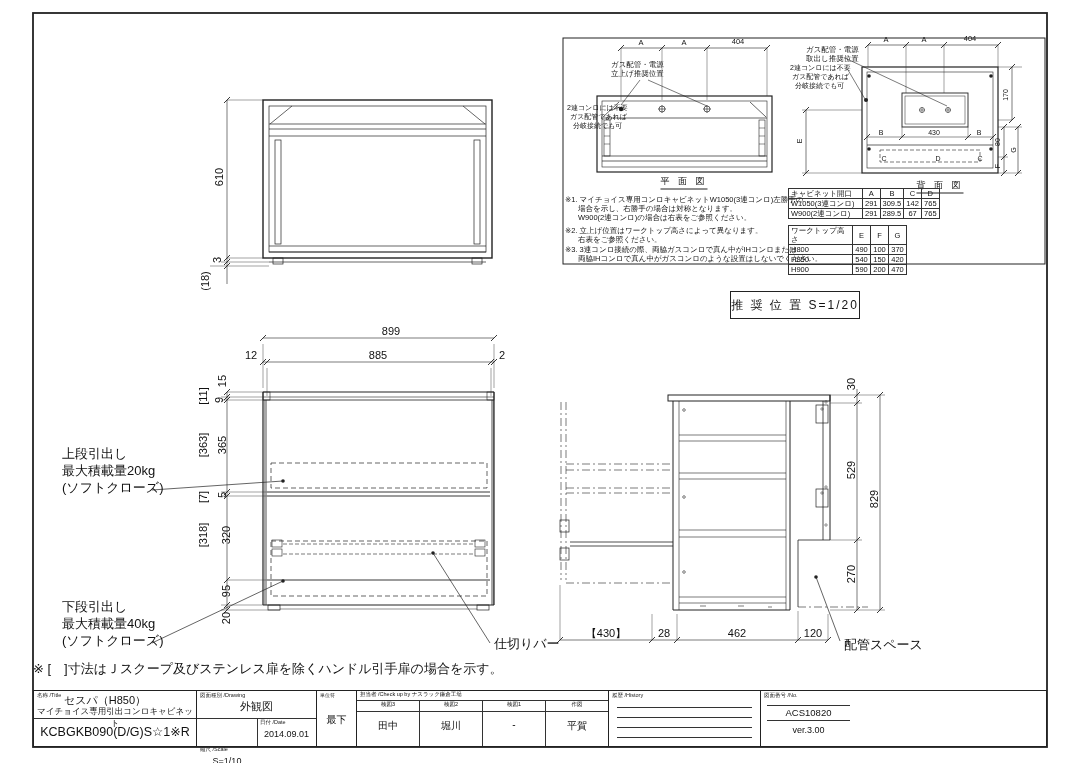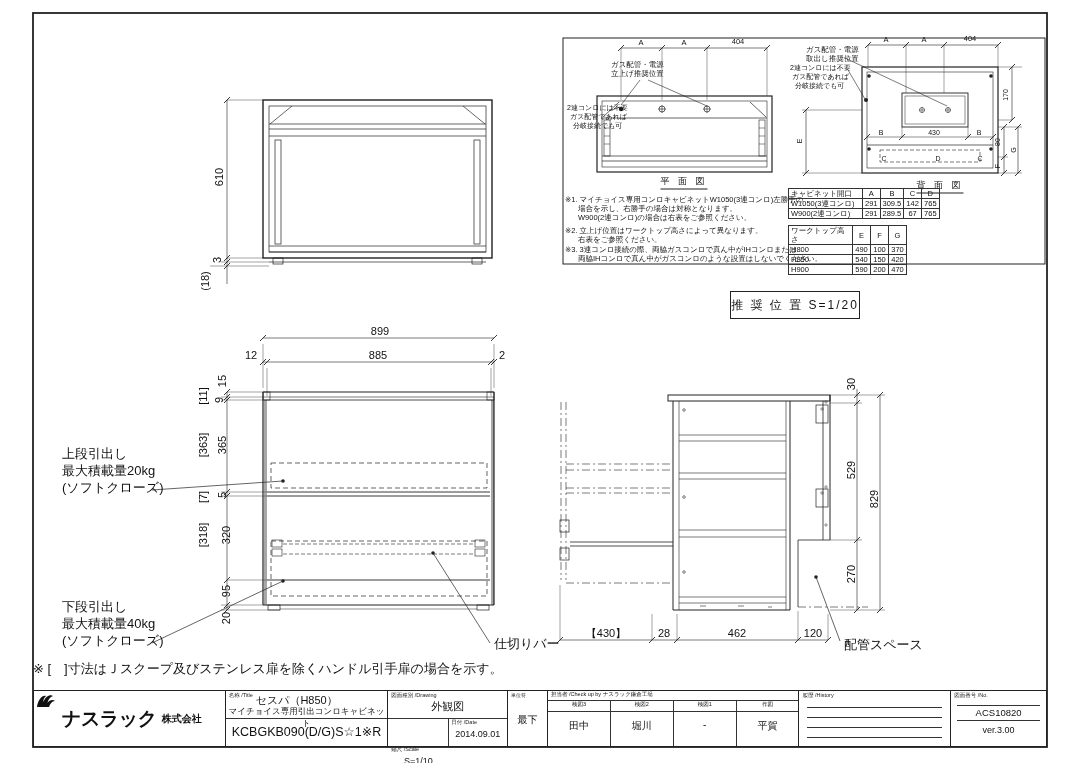--- a/index.html
+++ b/index.html
@@ -300,21 +300,21 @@
     <td class="nm">H900</td>
     <td>590</td>
     <td>200</td>
     <td>470</td>
   </tr>
 </tbody>
     </table>
 
 <div class="rbox">推 奨 位 置  S=1/20</div>
 
-<div class="dh f11" style="left:380px;top:331px;">899</div>
+<div class="dh f11" style="left:391px;top:331px;">899</div>
 <div class="dh f11" style="left:251px;top:355px;">12</div>
 <div class="dh f11" style="left:378px;top:355px;">885</div>
 <div class="dh f11" style="left:502px;top:355px;">2</div>
 <div class="dv f11" style="left:222px;top:381px;">15</div>
 <div class="dv f11" style="left:219px;top:400px;">9</div>
 <div class="dv f11" style="left:203px;top:396px;">[11]</div>
 <div class="dv f11" style="left:222px;top:445px;">365</div>
 <div class="dv f11" style="left:203px;top:445px;">[363]</div>
 <div class="dv f11" style="left:222px;top:495px;">5</div>
 <div class="dv f11" style="left:203px;top:497px;">[7]</div>
@@ -337,29 +337,20 @@
 <div class="dv f11" style="left:851px;top:574px;">270</div>
 <div class="dh f11" style="left:606px;top:633px;">【430】</div>
 <div class="dh f11" style="left:664px;top:633px;">28</div>
 <div class="dh f11" style="left:737px;top:633px;">462</div>
 <div class="dh f11" style="left:813px;top:633px;">120</div>
 <div class="tl f13" style="left:844px;top:636px;">配管スペース</div>
 
 <div class="tl f13" style="left:33px;top:660px;">※ [　]寸法はＪスクープ及びステンレス扉を除くハンドル引手扉の場合を示す。</div>
 
 <div class="tb">
-  <div class="cell company">
-    <span>
-      <svg viewBox="0 0 24 20" width="24" height="20">
-            <path d="M3 16 C4 9 8 4 12 5 C10 7 9 9 9.5 11 C11 6 16 3 19 5 C16 6 14 9 13.5 12 C15 9 19 8 21 10 C18 10 16 13 15 16 Z" fill="#111"></path>
-          </svg>
-    </span>
-    <span class="logo-text">ナスラック</span>
-    <span class="logo-suffix">株式会社</span>
-  </div>
   <div class="cell namecell">
     <div class="hsmall">名称 /Title</div>
     <div style="position:absolute;left:30px;top:2px;right:2px;font-size:11px;">セスパ（H850）</div>
     <div style="position:absolute;left:0;top:15px;right:0;text-align:center;font-size:8.5px;">マイチョイス専用引出コンロキャビネット</div>
     <div class="hrline" style="left:0;right:0;top:27px;"></div>
     <div style="position:absolute;left:0;top:33px;right:0;text-align:center;font-size:12.5px;">KCBGKB090(D/G)S☆1※R</div>
   </div>
   <div class="cell typecell">
     <div class="hsmall">図面種別 /Drawing</div>
     <div style="position:absolute;left:0;top:8px;right:0;text-align:center;font-size:11px;">外観図</div>

